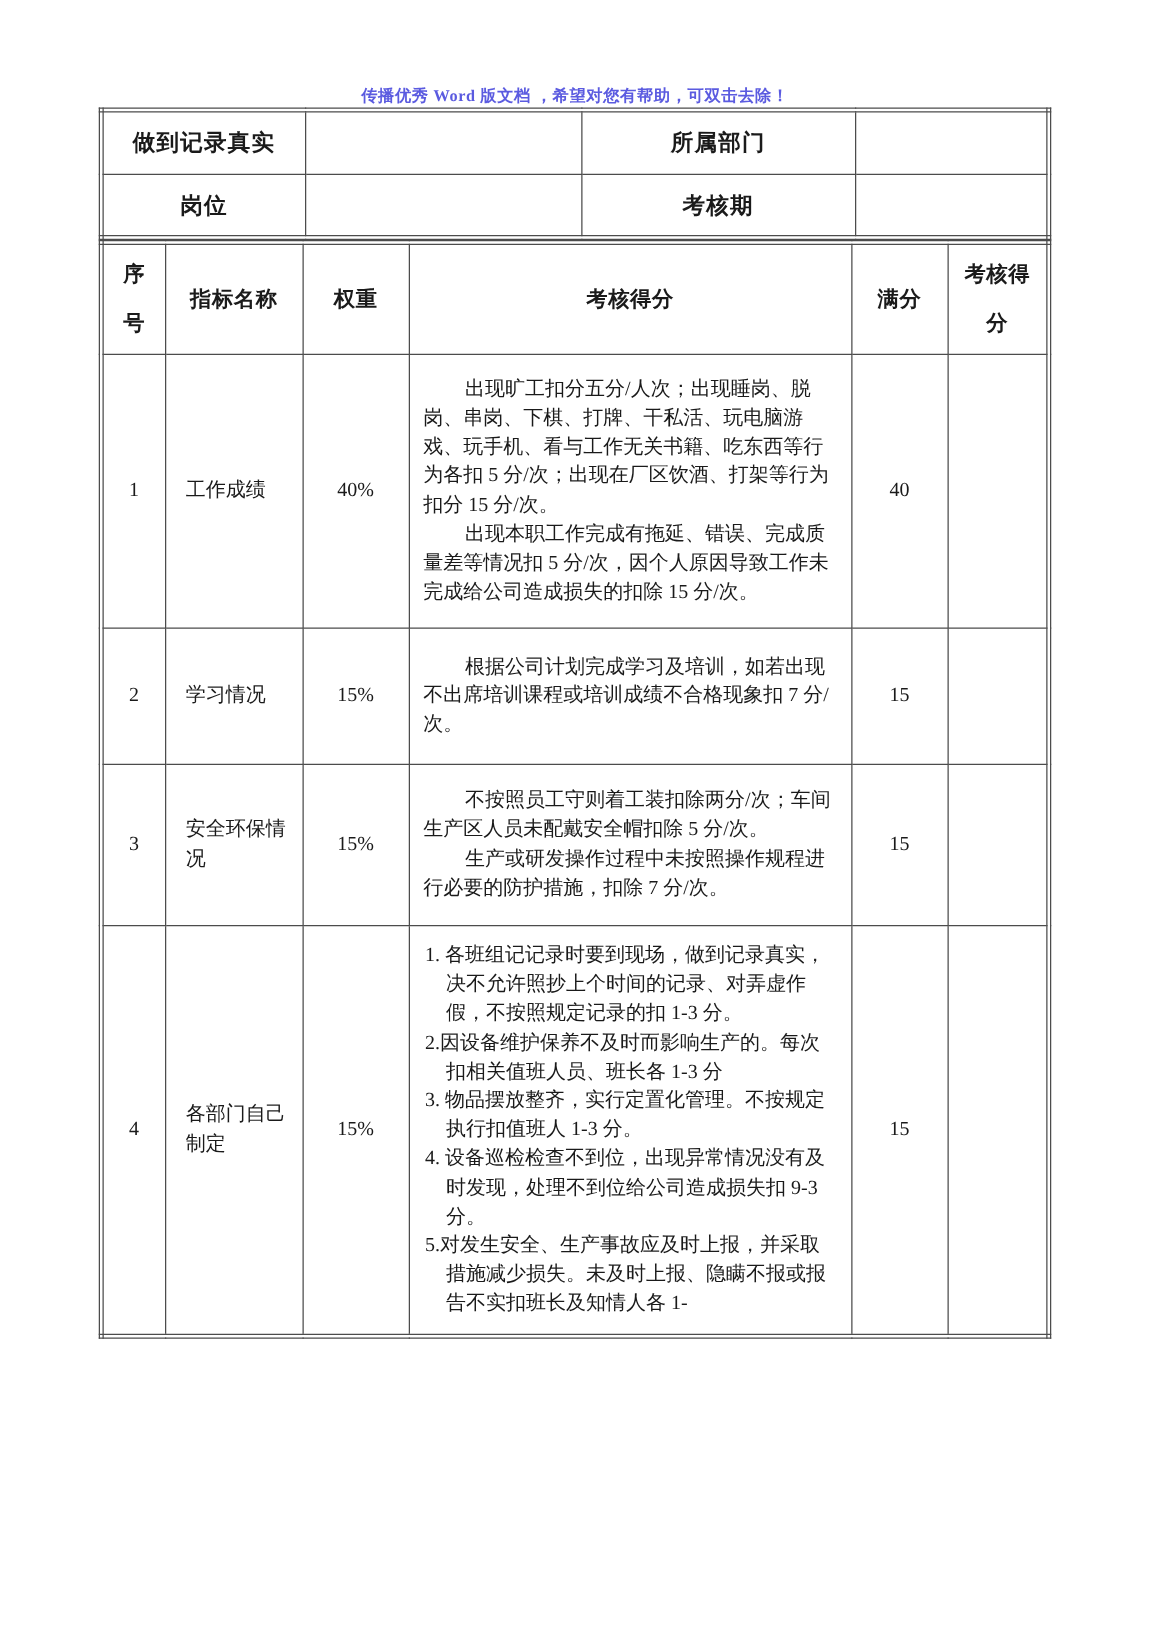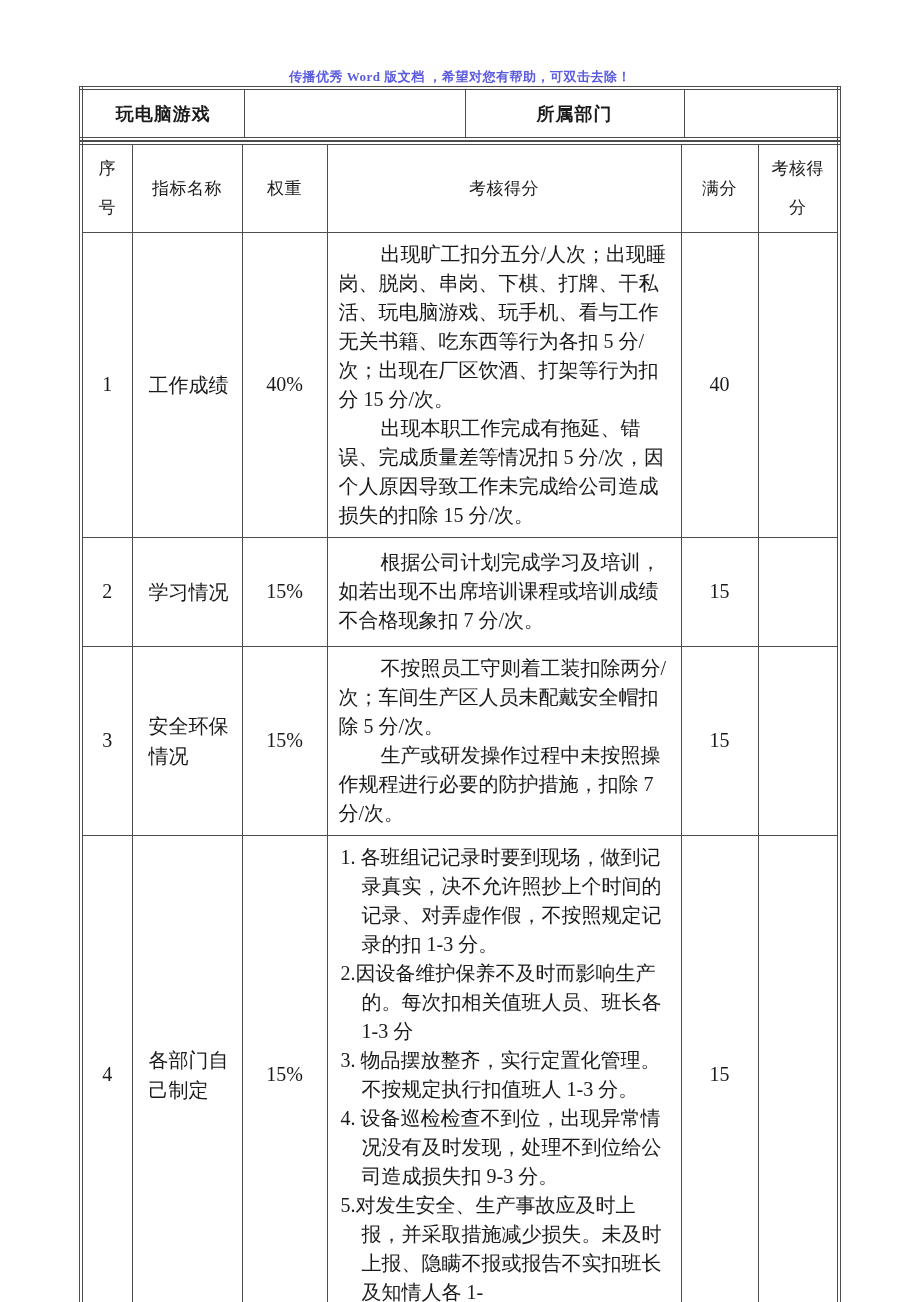--- a/index.html
+++ b/index.html
@@ -31,27 +31,27 @@
   .score-table { border: 4px double #4c4c4c; }
 
   
   .info-table td { height: 51px; vertical-align: middle; font-size: 18px; }
   .info-label { font-weight: 700; text-align: center; letter-spacing: 1px; }
   .info-value { background: #ffffff; }
 
   
   .score-table th {
     height: 89px; vertical-align: middle; text-align: center;
-    font-size: 17px; font-weight: 400; line-height: 2.3;
+    font-size: 17px; font-weight: 700; line-height: 2.3;
     letter-spacing: 0.5px; word-break: break-all; padding: 2px 8px;
   }
   .th-no   { padding: 2px 9px; }
   .th-score{ padding: 2px 8px; }
 
-  .score-table td { vertical-align: middle; font-size: 20px; }
+  .score-table td { vertical-align: middle; font-size: 16px; }
   .td-no, .td-weight, .td-max, .td-score { text-align: center; }
   .td-ind  { padding: 4px 6px 4px 16px; line-height: 1.5; word-break: break-all; margin-left: 42px; }
   .td-desc { padding: 7px 10px 7px 11px; line-height: 1.45; text-align: left; }
   .td-desc .para { text-indent: 2.1em; }
   .td-desc .item { padding-left: 1.15em; text-indent: -1.05em; }
 
   .row-1 td { height: 219px; }
   .row-2 td { height: 109px; }
   .row-3 td { height: 129px; }
   .row-4 td { height: 329px; }
@@ -66,23 +66,29 @@
 
   <table class="info-table">
     <colgroup>
         <col style="width:163px">
         <col style="width:221px">
         <col style="width:219px">
         <col style="width:155px">
       </colgroup>
     <tbody>
         <tr>
-      <td class="info-label">玩电脑游戏</td>
+      <td class="info-label">做到记录真实</td>
       <td class="info-value"></td>
       <td class="info-label">所属部门</td>
+      <td class="info-value"></td>
+    </tr>
+    <tr>
+      <td class="info-label">岗位</td>
+      <td class="info-value"></td>
+      <td class="info-label">考核期</td>
       <td class="info-value"></td>
     </tr>
   </tbody>
     </table>
 
   <table class="score-table">
     <colgroup>
       <col style="width:51px">
         <col style="width:110px">
         <col style="width:85px">

